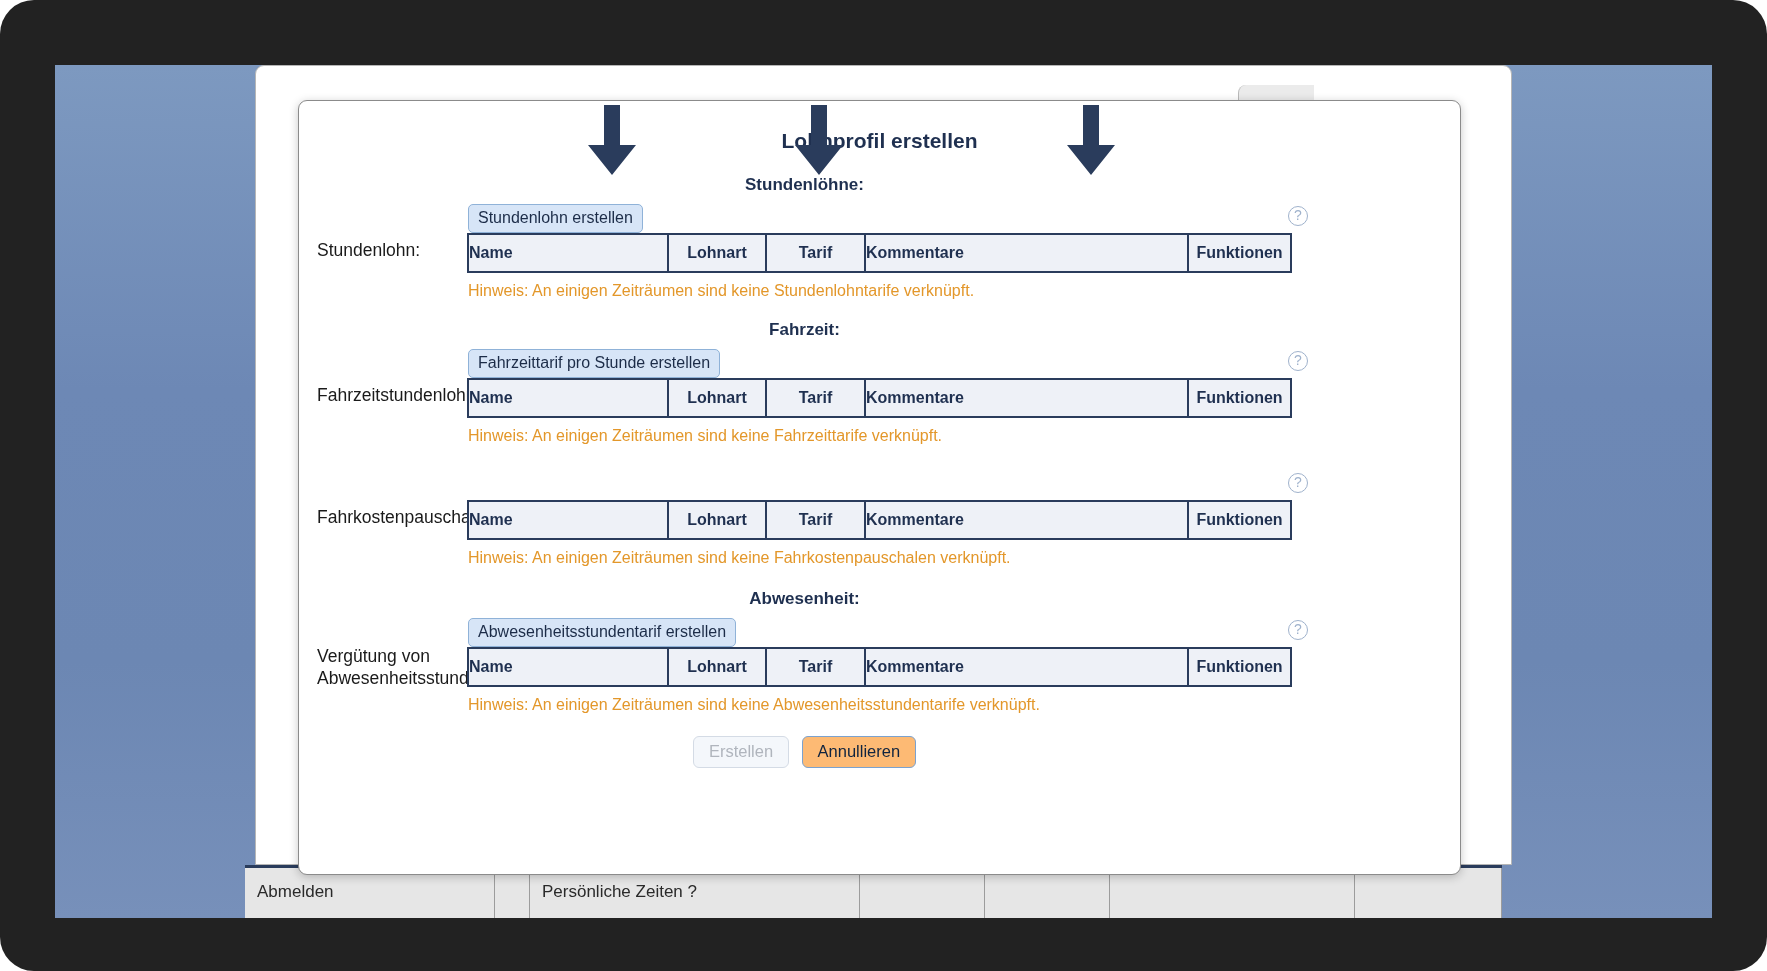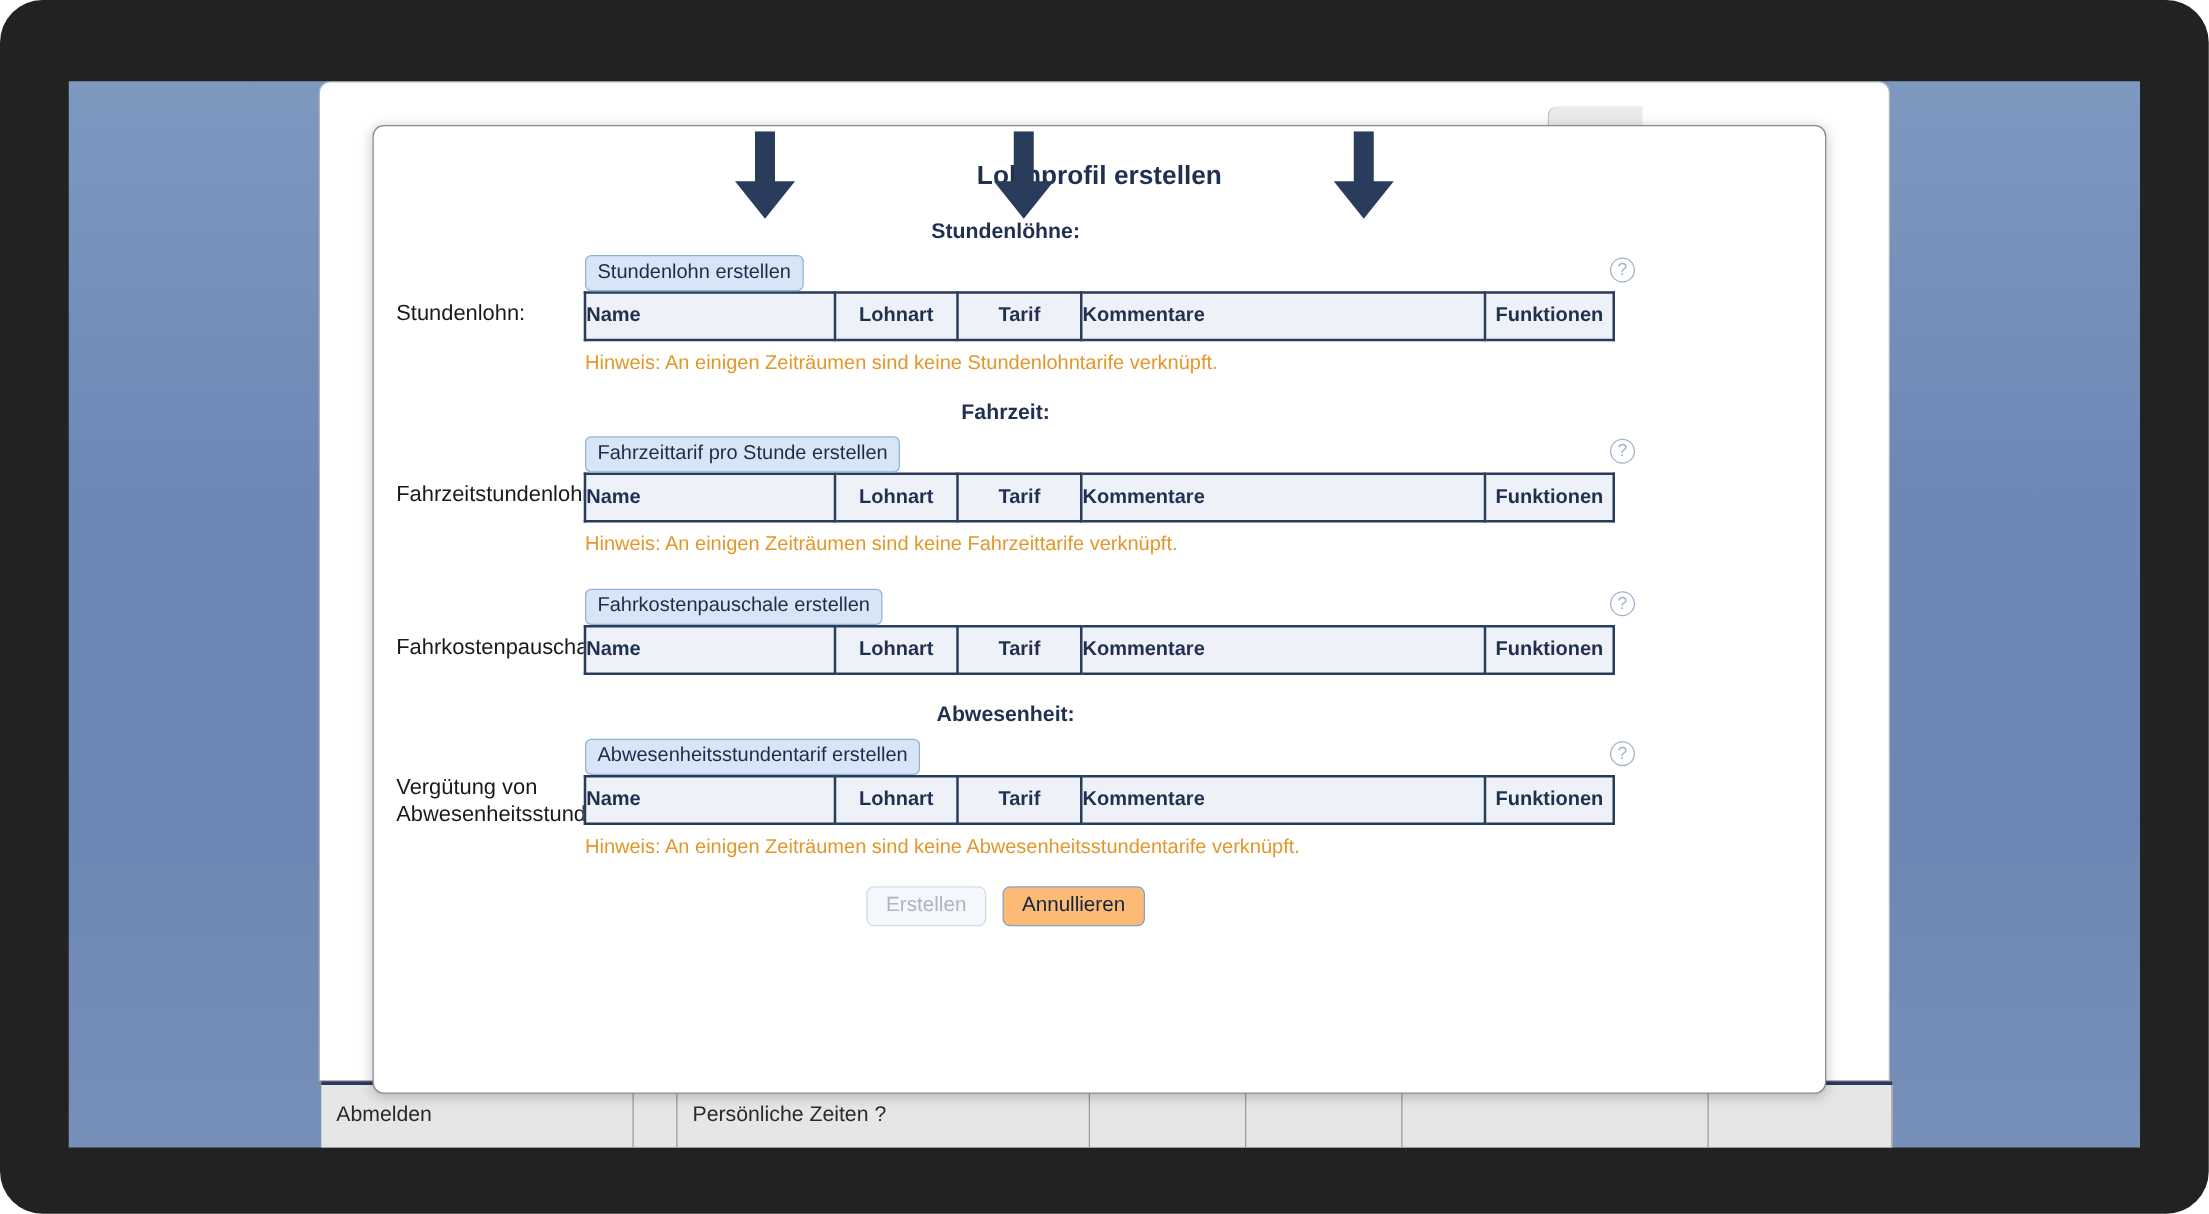--- a/index.html
+++ b/index.html
@@ -56,21 +56,21 @@
     font-weight: bold;
   }
   .bg-frag-italic {
     position: absolute;
     color: #3c4f6d;
     font-size: 16px;
     font-style: italic;
   }
   #bg-bottom-table {
     position: absolute;
-    left: 202px; top: 800px;
+    left: 190px; top: 800px;
     width: 1257px; height: 55px;
     background: #e6e6e6;
     border-top: 3px solid #2a3c5c;
     display: flex;
   }
   #bg-bottom-table .cell {
     border-right: 1px solid #9c9c9c;
     padding: 14px 10px 0 12px;
     font-size: 17px;
     color: #2a2a2a;
@@ -314,34 +314,34 @@
             </thead>
           </table>
           <div class="hint">Hinweis: An einigen Zeiträumen sind keine Fahrzeittarife verknüpft.</div>
         </div>
       </div>
 
       <div class="form-row" style="margin-top:26px;">
         <div class="row-label" style="padding-top:36px;">Fahrkostenpauschale:</div>
         <div class="row-body">
           <div style="position:relative;height:30px;">
-            <button class="create-btn">Fahrkostenpauschale erstellen</button>
             <span class="help-icon" style="top:2px;right:152px;">?</span>
           </div>
           <table class="tarif-table">
             <thead>
               <tr>
                 <th class="col-name">Name</th>
                 <th class="col-lohnart">Lohnart</th>
                 <th class="col-tarif">Tarif</th>
                 <th class="col-komm">Kommentare</th>
                 <th class="col-funk">Funktionen</th>
               </tr>
             </thead>
           </table>
+          <div class="hint">Hinweis: An einigen Zeiträumen sind keine Fahrkostenpauschalen verknüpft.</div>
         </div>
       </div>
 
       <div class="section-heading" style="margin-top:22px;">Abwesenheit:</div>
 
       <div class="form-row" style="margin-top:9px;">
         <div class="row-label" style="padding-top:28px;">Vergütung von Abwesenheitsstunden:</div>
         <div class="row-body">
           <div style="position:relative;height:30px;">
             <button class="create-btn">Abwesenheitsstundentarif erstellen</button>

